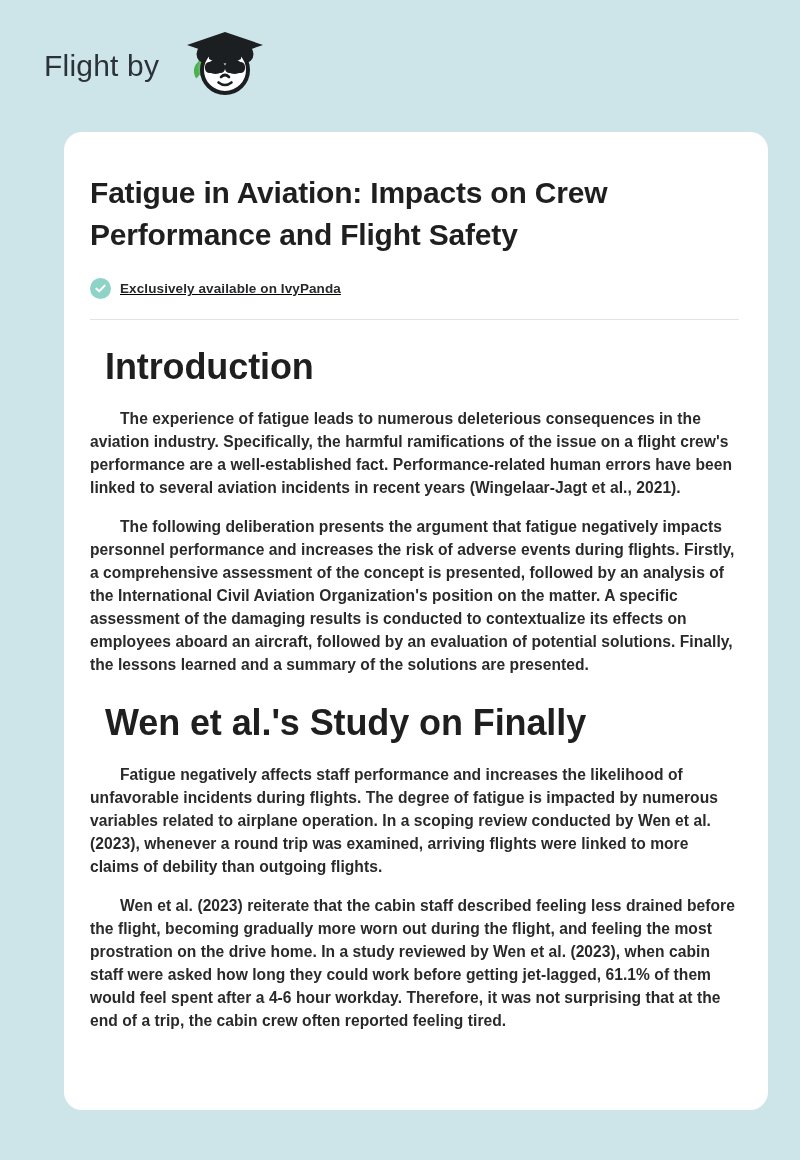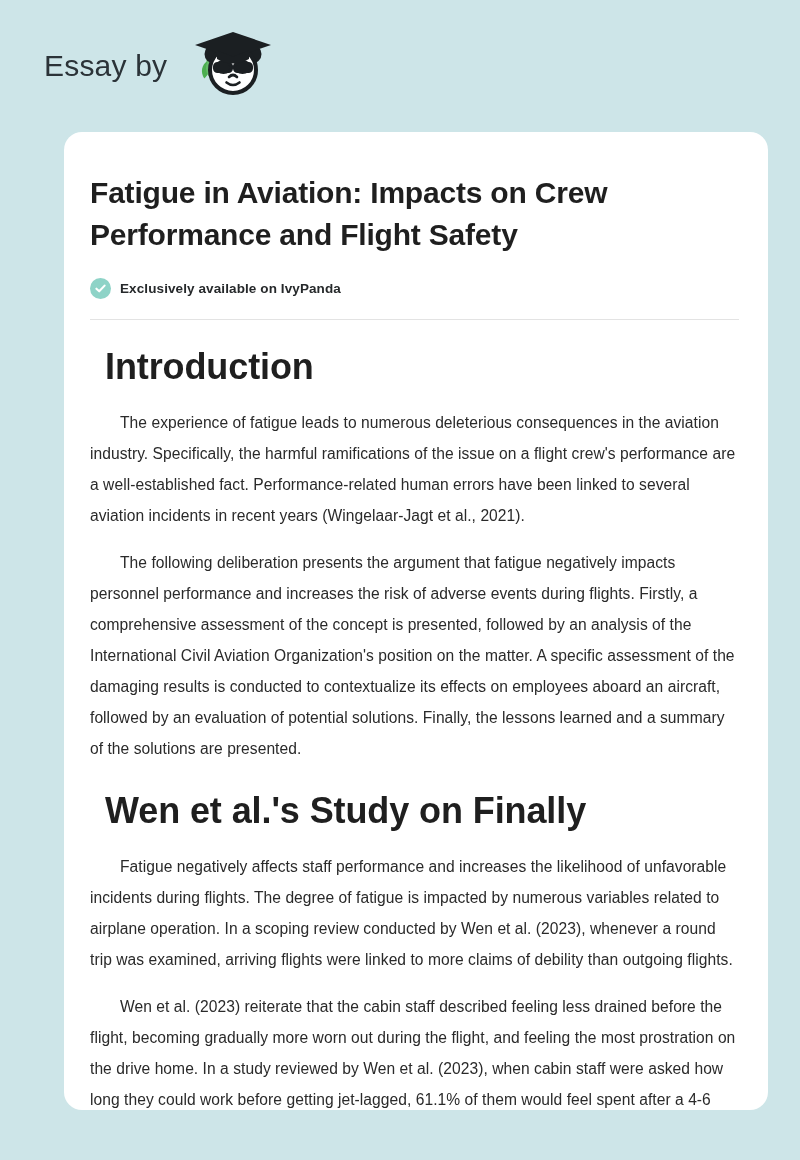--- a/index.html
+++ b/index.html
@@ -82,20 +82,21 @@
     color: #1f1f1f;
     margin: 0 0 0 0;
     letter-spacing: -0.2px;
     max-width: 620px;
   }
 
   .exclusive-row {
     display: flex;
     align-items: center;
     margin-top: 22px;
+    text-decoration: underline;
   }
   .check-badge {
     width: 21px;
     height: 21px;
     border-radius: 50%;
     background: #8ed3c7;
     display: flex;
     align-items: center;
     justify-content: center;
     flex: 0 0 auto;
@@ -125,34 +126,35 @@
     font-weight: 700;
     color: #1f1f1f;
     margin: 25px 0 0 15px;
     letter-spacing: -0.1px;
     line-height: 1.2;
   }
 
   .body-par {
     font-family: "Liberation Sans Narrow", "Liberation Sans", sans-serif;
     font-size: 15.6px;
-    line-height: 31px;
+    line-height: 23px;
     color: #2a2a2a;
     margin: 16px 0 0 0;
     text-indent: 30px;
     width: 649px;
     letter-spacing: 0.05px;
+    font-weight: bold;
   }
   .body-par.first-after-heading { margin-top: 19px; }
 </style>
 </head>
 <body>
 
 <div class="brandbar">
-  <span class="brand-essay-by">Essay by</span>
+  <span class="brand-essay-by">Flight by</span>
 
   <a class="brand-logo-wrap">
     <span>
       <svg class="panda-mark" viewBox="0 0 96 72" xmlns="http://www.w3.org/2000/svg">
 
         <g>
           <rect x="21.5" y="17" width="2.2" height="21" fill="#5cb85c"></rect>
           <path d="M22.6 33 C16.5 36.5 15.2 44.5 19.3 50.5 C24.2 46.5 25.6 39.5 22.6 33 Z" fill="#4caf50"></path>
           <path d="M22.6 33 C28.7 36.5 30.0 44.5 25.9 50.5 C21.0 46.5 19.6 39.5 22.6 33 Z" fill="#66bb6a"></path>
         </g>

